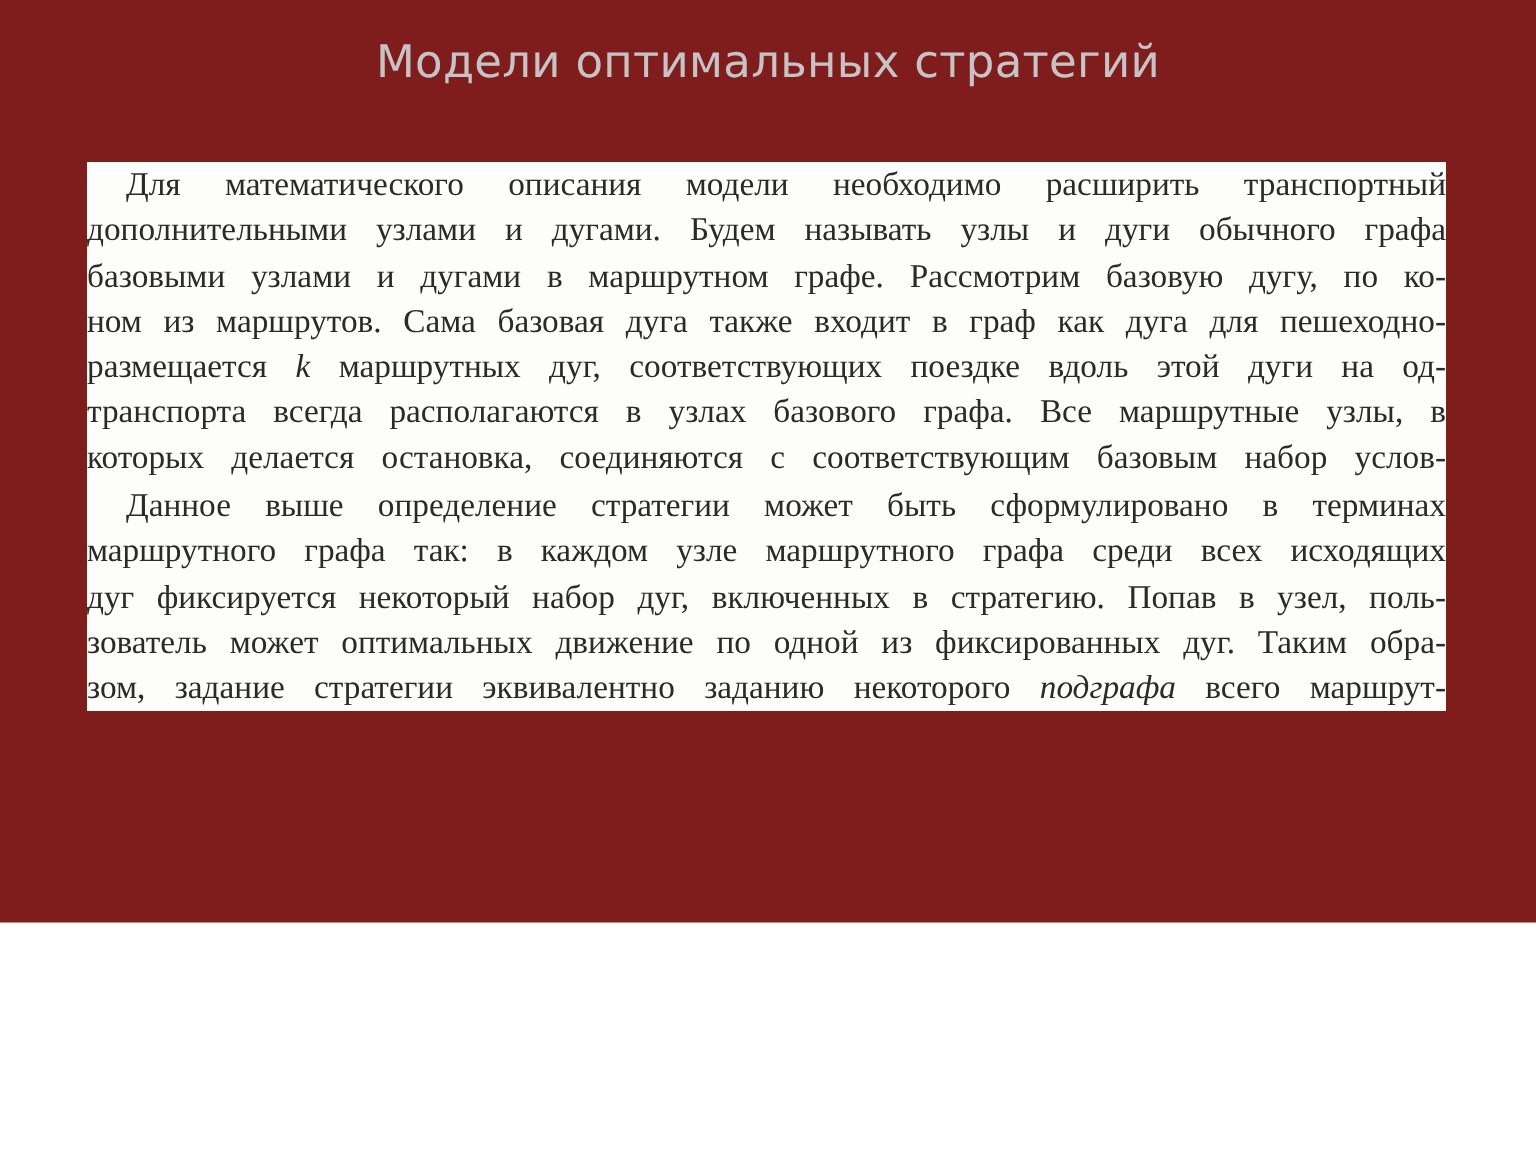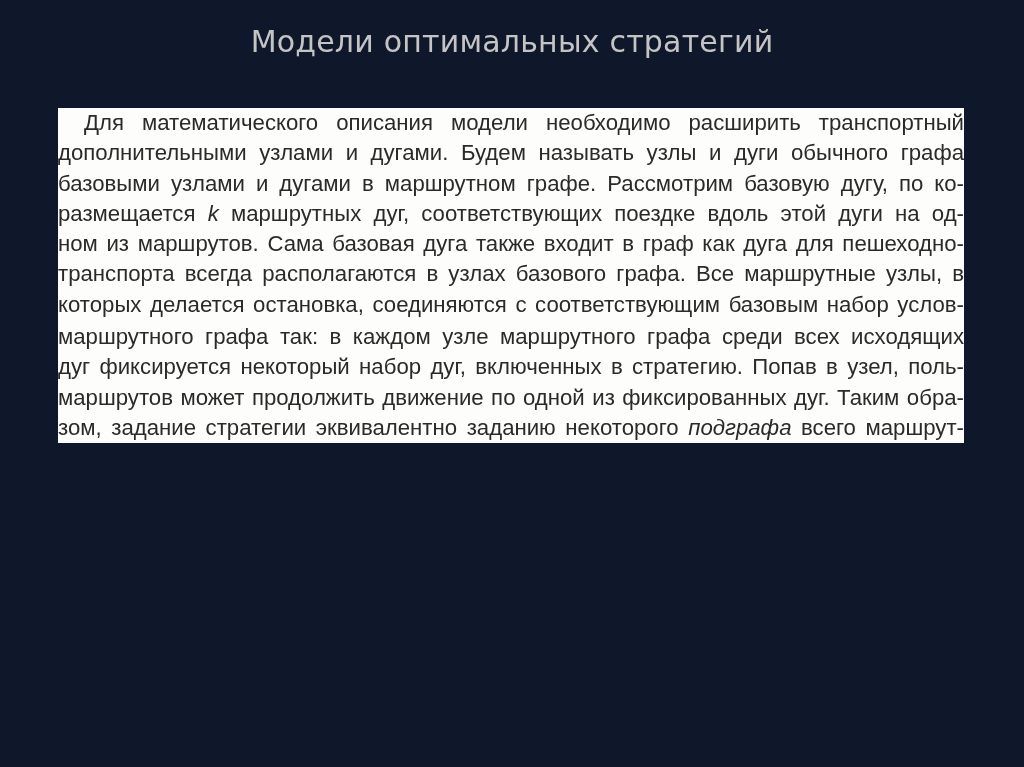--- a/index.html
+++ b/index.html
@@ -10,41 +10,41 @@
     body {
       width: 1024px;
       height: 767px;
       position: relative;
       overflow: hidden;
       font-family: "DejaVu Serif", serif;
     }
     .slide {
       position: absolute;
       left: 0; top: 0;
-      width: 1024px; height: 767px;
-      background: #0f172a;
+      width: 1024px; height: 615px;
+      background: #7f1d1d;
     }
     .slide-title {
       position: absolute;
       left: 0; right: 0;
       top: 24px;
       text-align: center;
       font-family: "DejaVu Sans", sans-serif;
       font-size: 30px;
       color: #c4c4c4;
       letter-spacing: 0.2px;
       font-weight: normal;
       margin: 0;
     }
     .doc-scan {
       position: absolute;
       left: 58px;
       top: 108px;
       width: 906px;
-      font-family: Liberation Sans, sans-serif;
+      font-family: Liberation Serif, serif;
       font-size: 22.2px;
       line-height: 30.3px;
       color: #2a2a2a;
       background: #fdfdfb;
     }
     .line {
       display: block;
       white-space: nowrap;
       text-align: justify;
       text-align-last: justify;
@@ -73,27 +73,28 @@
 
 <div class="slide">
   <h1 class="slide-title">Модели оптимальных стратегий</h1>
 
   <div class="doc-scan">
 
     <div class="para">
       <span class="line indent"><span>Для математического описания модели необходимо расширить транспортный</span></span>
       <span class="line"><span>дополнительными узлами и дугами. Будем называть узлы и дуги обычного графа</span></span>
       <span class="line"><span>базовыми узлами и дугами в маршрутном графе. Рассмотрим базовую дугу, по ко-</span></span>
+      <span class="line"><span>ном из маршрутов. Сама базовая дуга также входит в граф как дуга для пешеходно-</span></span>
       <span class="line"><span>размещается </span><em class="it">k</em><span> маршрутных дуг, соответствующих поездке вдоль этой дуги на од-</span></span>
-      <span class="line"><span>ном из маршрутов. Сама базовая дуга также входит в граф как дуга для пешеходно-</span></span>
       <span class="line"><span>транспорта всегда располагаются в узлах базового графа. Все маршрутные узлы, в</span></span>
       <span class="line"><span>которых делается остановка, соединяются с соответствующим базовым набор услов-</span></span>
     </div>
 
     <div class="para">
+      <span class="line indent"><span>Данное выше определение стратегии может быть сформулировано в терминах</span></span>
       <span class="line"><span>маршрутного графа так: в каждом узле маршрутного графа среди всех исходящих</span></span>
       <span class="line"><span>дуг фиксируется некоторый набор дуг, включенных в стратегию. Попав в узел, поль-</span></span>
-      <span class="line"><span>маршрутов может продолжить движение по одной из фиксированных дуг. Таким обра-</span></span>
+      <span class="line"><span>зователь может оптимальных движение по одной из фиксированных дуг. Таким обра-</span></span>
       <span class="line"><span>зом, задание стратегии эквивалентно заданию некоторого </span><em class="it">подграфа</em><span> всего маршрут-</span></span>
     </div>
 
   </div>
 </div>
 
 </body></html>

